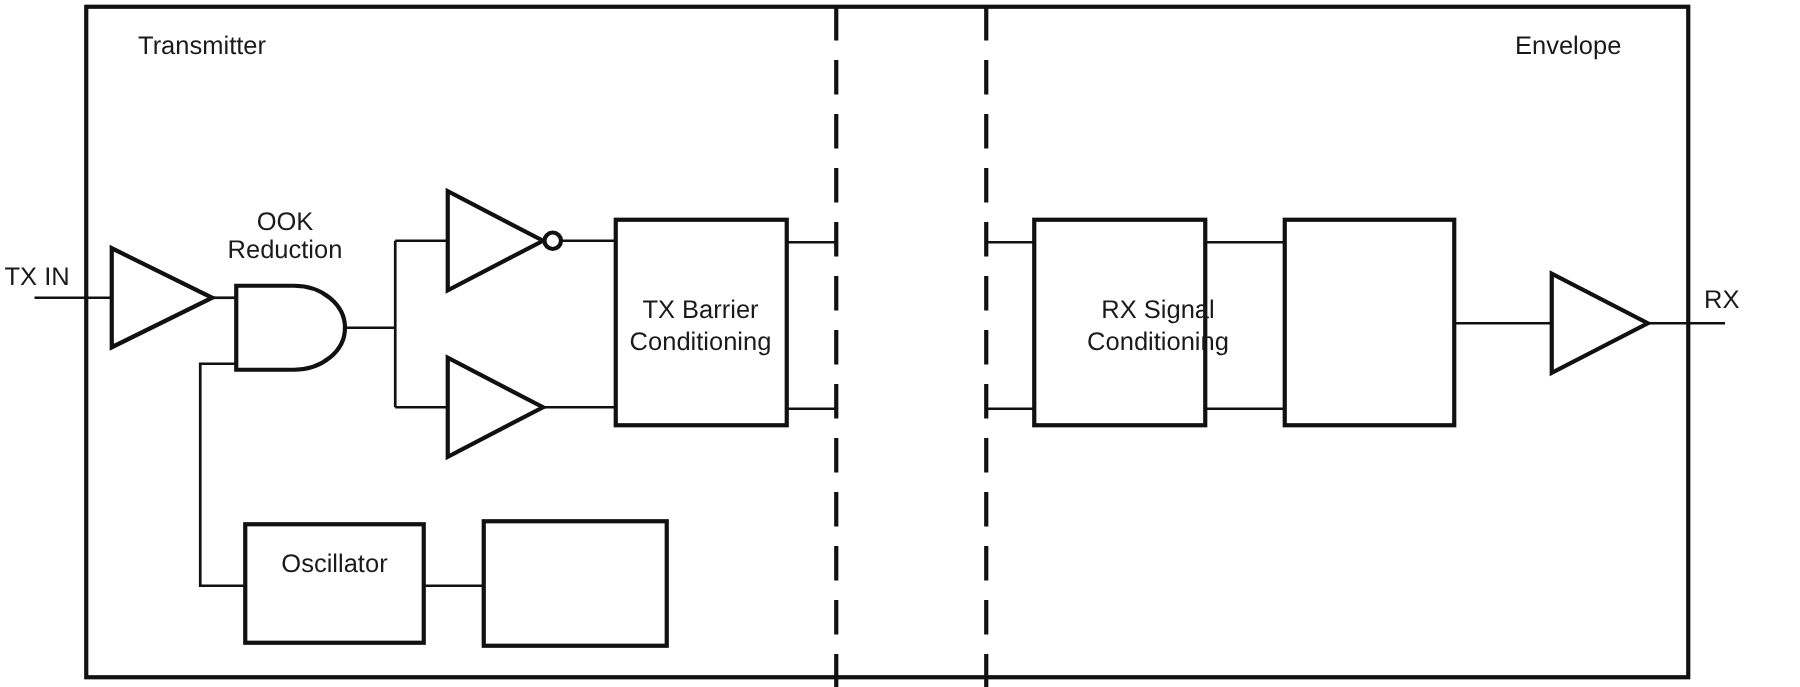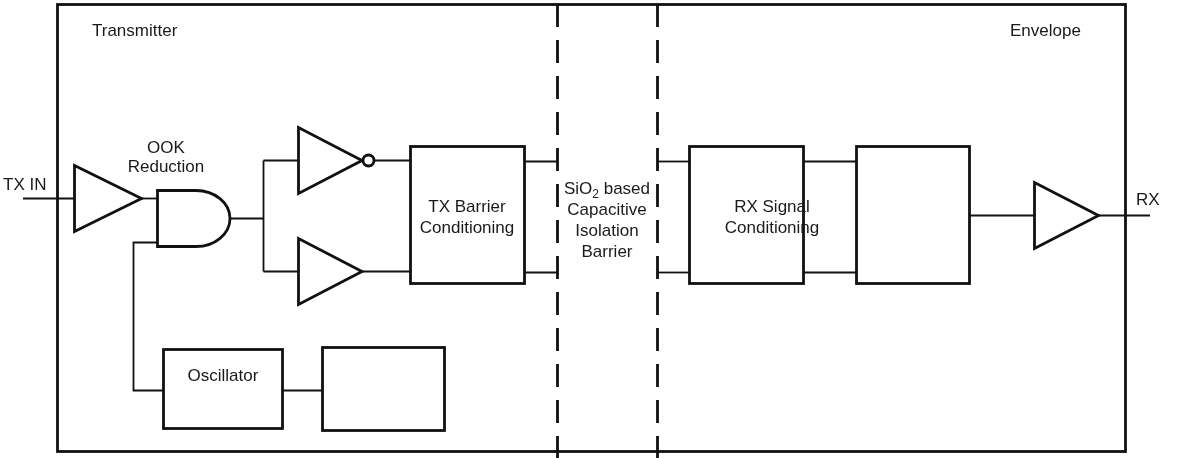--- a/index.html
+++ b/index.html
@@ -19,21 +19,21 @@
   .stage svg{position:absolute;left:0;top:0;}
   svg .shape{fill:#ffffff;stroke:var(--stroke);stroke-width:2.8;}
   svg .wire{fill:none;stroke:var(--stroke);stroke-width:1.8;}
   svg .dashed{fill:none;stroke:var(--stroke);stroke-width:2.8;stroke-dasharray:23 13;}
   .lbl{
     position:absolute;
     font-size:17px;line-height:21px;
     white-space:nowrap;
   }
   .center{transform:translateX(-50%);text-align:center;}
-  .tight{line-height:19px;}
+  .tight{line-height:19px;margin-left:24px;}
   sub{font-size:12px;line-height:0;}
 </style>
 </head>
 <body>
 
 <div class="stage">
 
   <svg width="1200" height="458" viewBox="0 0 1200 458">
 
     <rect class="shape" x="57.5" y="4.5" width="1068" height="447"></rect>
@@ -101,20 +101,14 @@
 
   <div class="lbl center" style="left:772px;top:196px">
     <div>RX Signal</div>
     <div>Conditioning</div>
   </div>
 
 
   <div class="lbl center" style="left:223px;top:365px">Oscillator</div>
 
 
-  <div class="lbl center" style="left:607px;top:178px">
-    <div><span>SiO</span><sub>2</sub><span> based</span></div>
-    <div>Capacitive</div>
-    <div>Isolation</div>
-    <div>Barrier</div>
-  </div>
 
 </div>
 
 </body></html>

